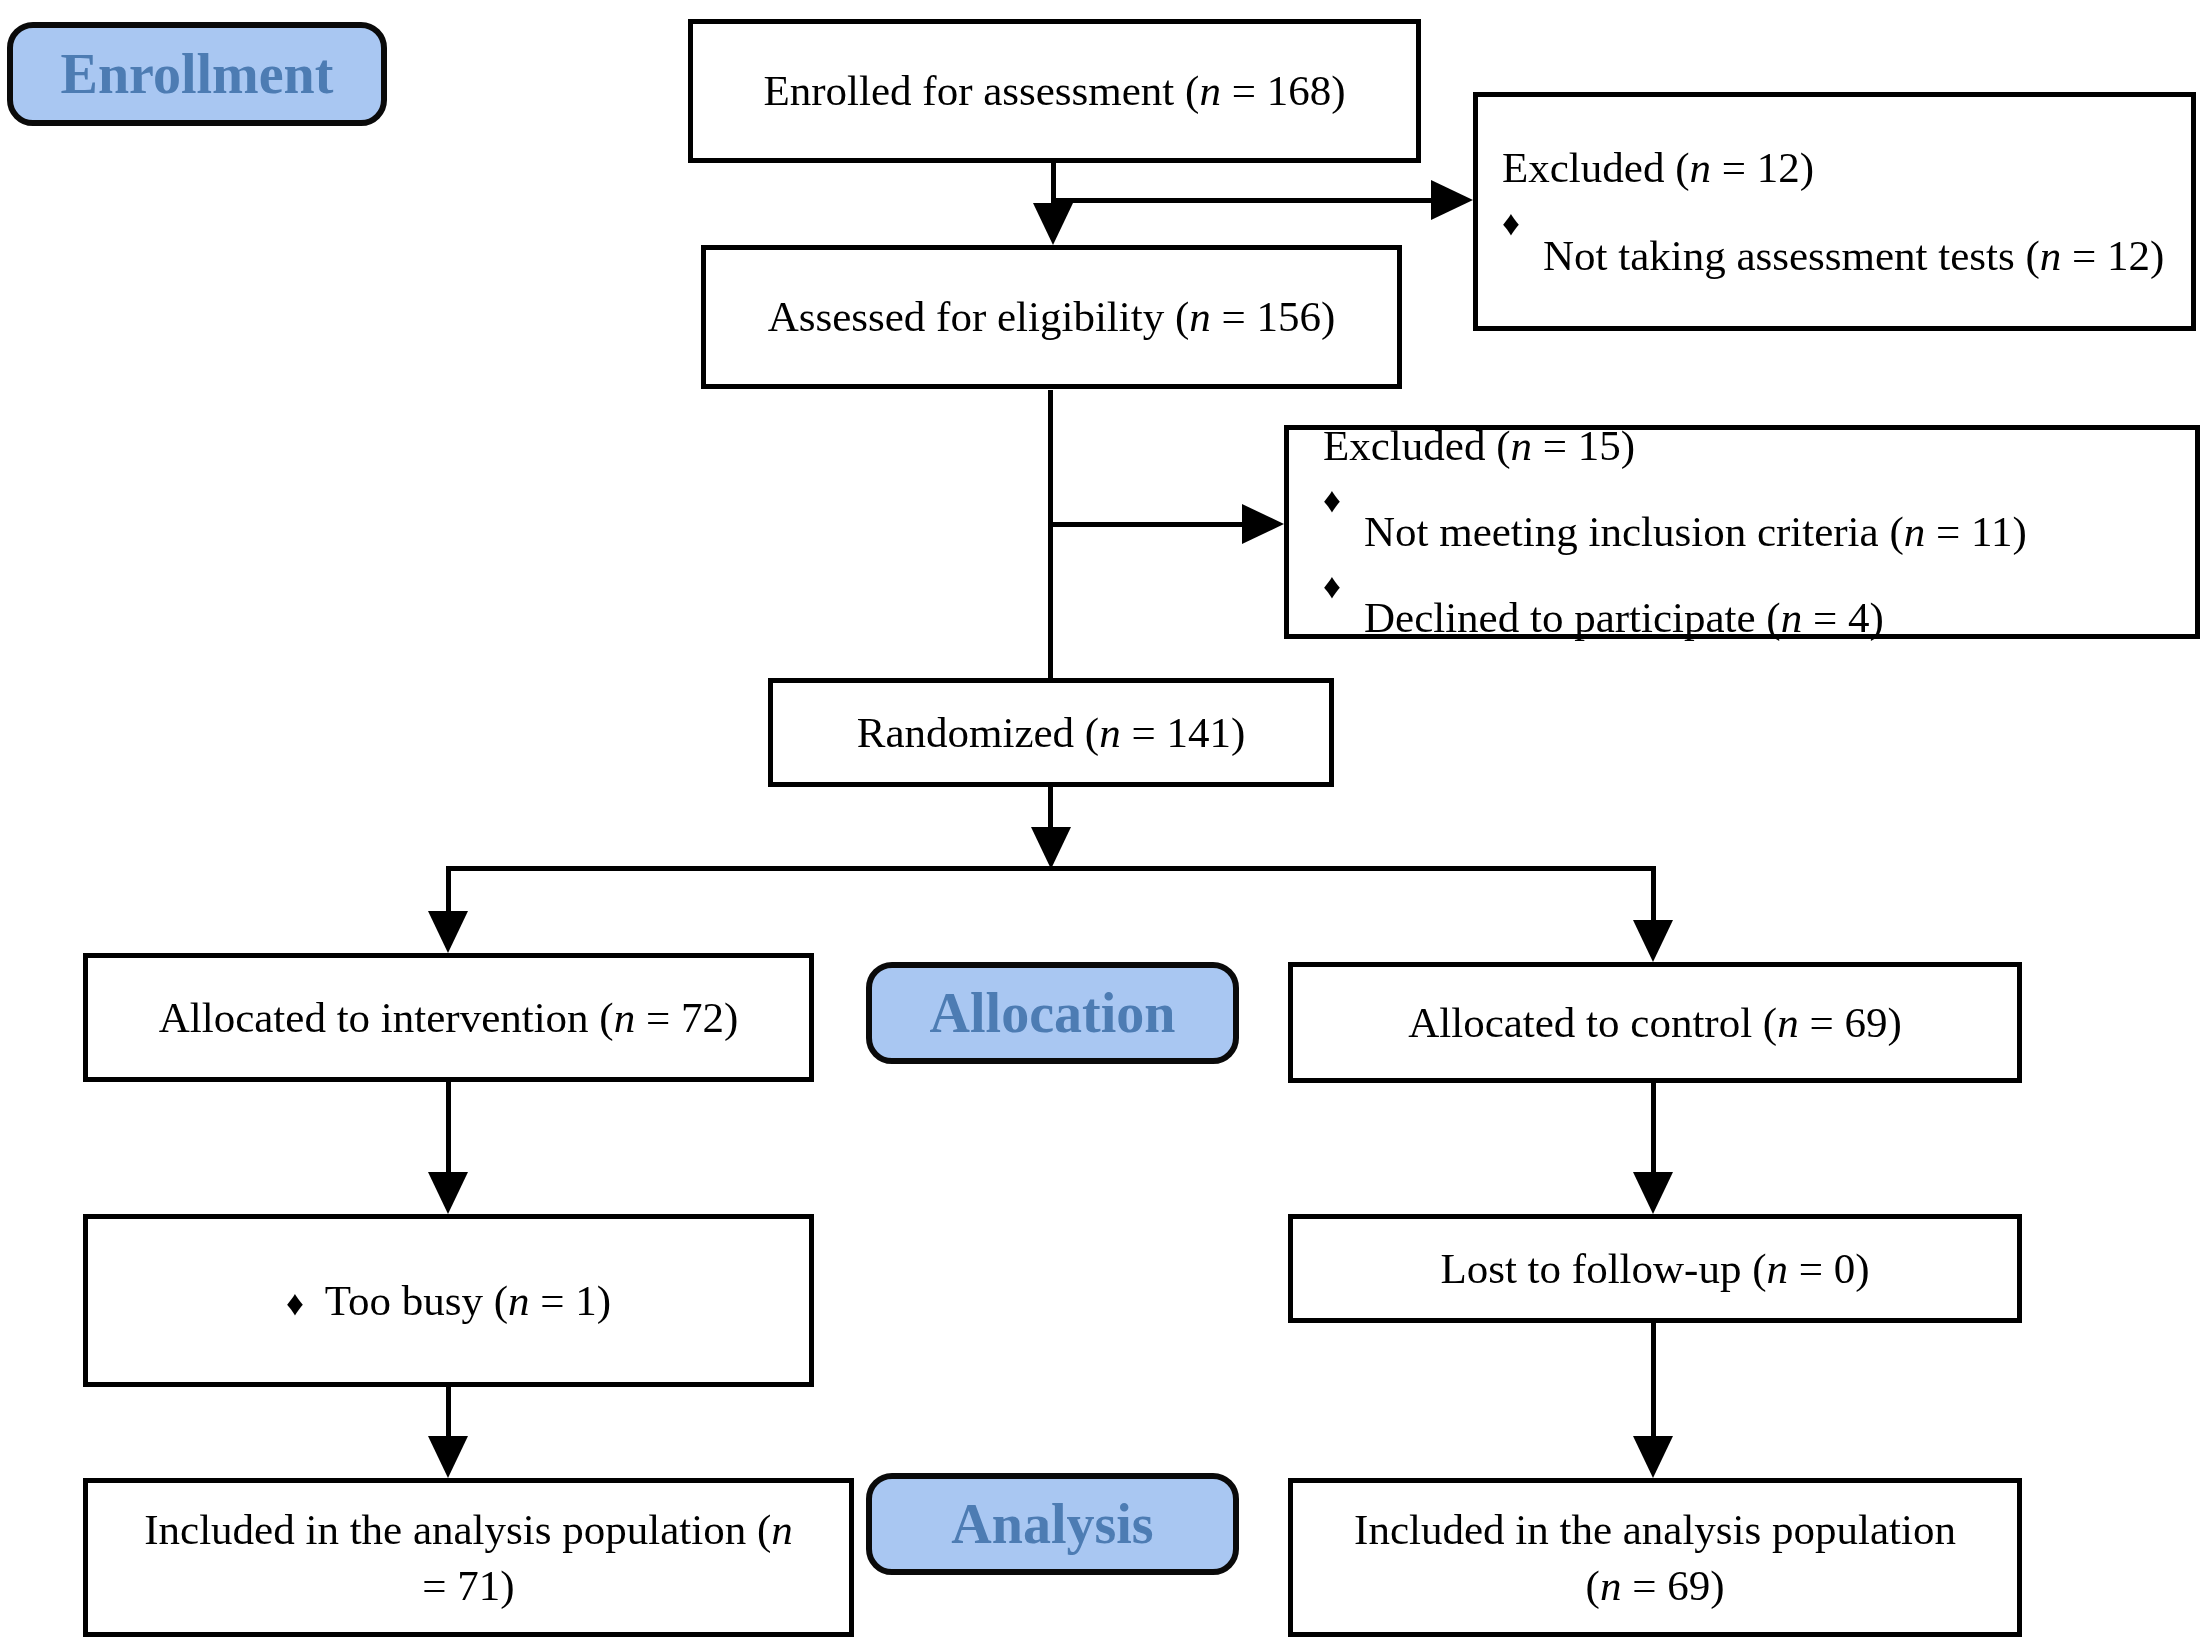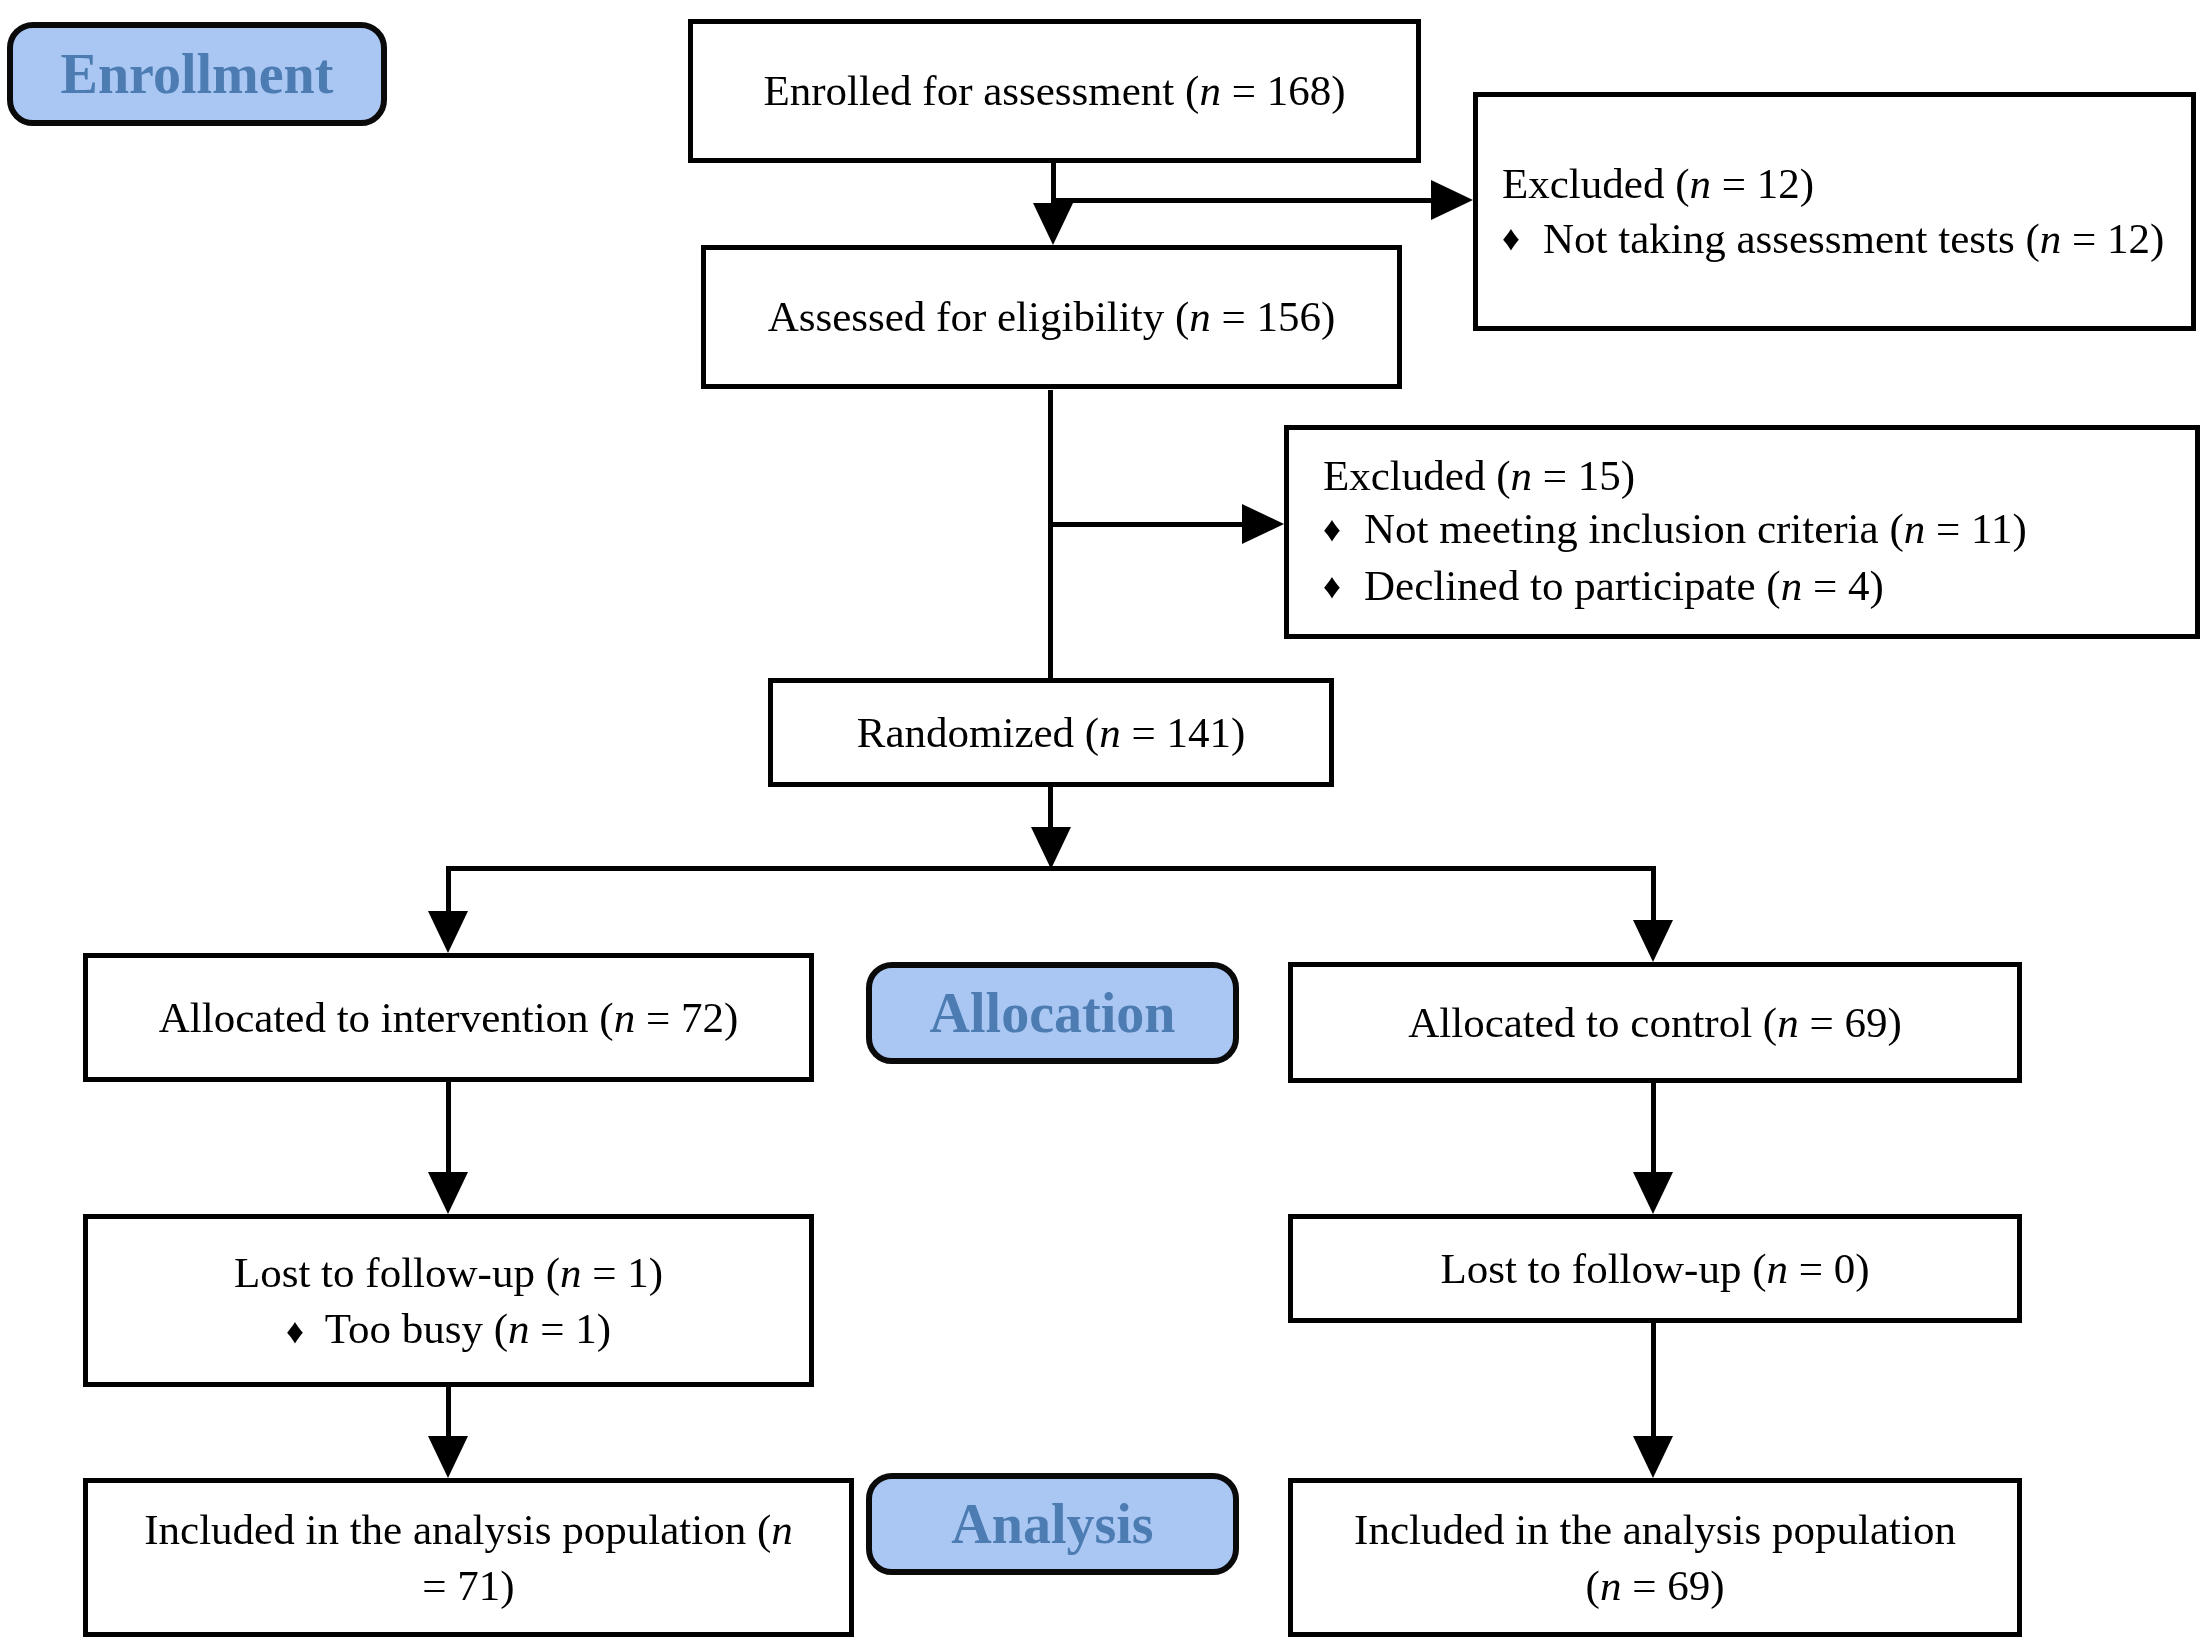--- a/index.html
+++ b/index.html
@@ -52,21 +52,21 @@
   }
   .head-right {
     position: absolute; width: 0; height: 0;
     border-top: 20.3px solid transparent;
     border-bottom: 20.3px solid transparent;
     border-left: 42px solid var(--line, #000000);
   }
   
   .bullet-row { display: flex; align-items: flex-start; gap: 23px; }
   .diamond { flex: 0 0 auto; font-size: 0.82em; line-height: 1.6; }
-  .btext { flex: 1 1 auto; }
+  .btext { flex: 1 1 auto; margin-top: 32px; }
   .line2 { display: block; }
   .inline-diamond { font-size: 0.82em; }
   i { font-style: italic; }
 </style>
 </head>
 <body>
 
 <div class="canvas">
 
   <div class="stage" style="left:7px; top:22.4px; width:380px; height:104px;">Enrollment</div>
@@ -106,21 +106,20 @@
   </div>
 
   <div class="box center" style="left:83px; top:953px; width:731px; height:129px;">
     <span>Allocated to intervention (<i>n</i> = 72)</span>
   </div>
   <div class="box center" style="left:1288px; top:962px; width:734px; height:121px;">
     <span>Allocated to control (<i>n</i> = 69)</span>
   </div>
 
   <div class="box center" style="left:83px; top:1214px; width:731px; height:173px;">
-    <span class="line2">Lost to follow-up (<i>n</i> = 1)</span>
     <span class="line2"><span class="inline-diamond">♦</span>&nbsp; <span>Too busy (<i>n</i> = 1)</span></span>
   </div>
   <div class="box center" style="left:1288px; top:1214px; width:734px; height:109px;">
     <span>Lost to follow-up (<i>n</i> = 0)</span>
   </div>
 
   <div class="box center" style="left:83px; top:1478px; width:771px; height:159px; padding:0 41px;">
     <span>Included in the analysis population (<i>n</i> = 71)</span>
   </div>
   <div class="box center" style="left:1288px; top:1478px; width:734px; height:159px; padding:0 41px;">

